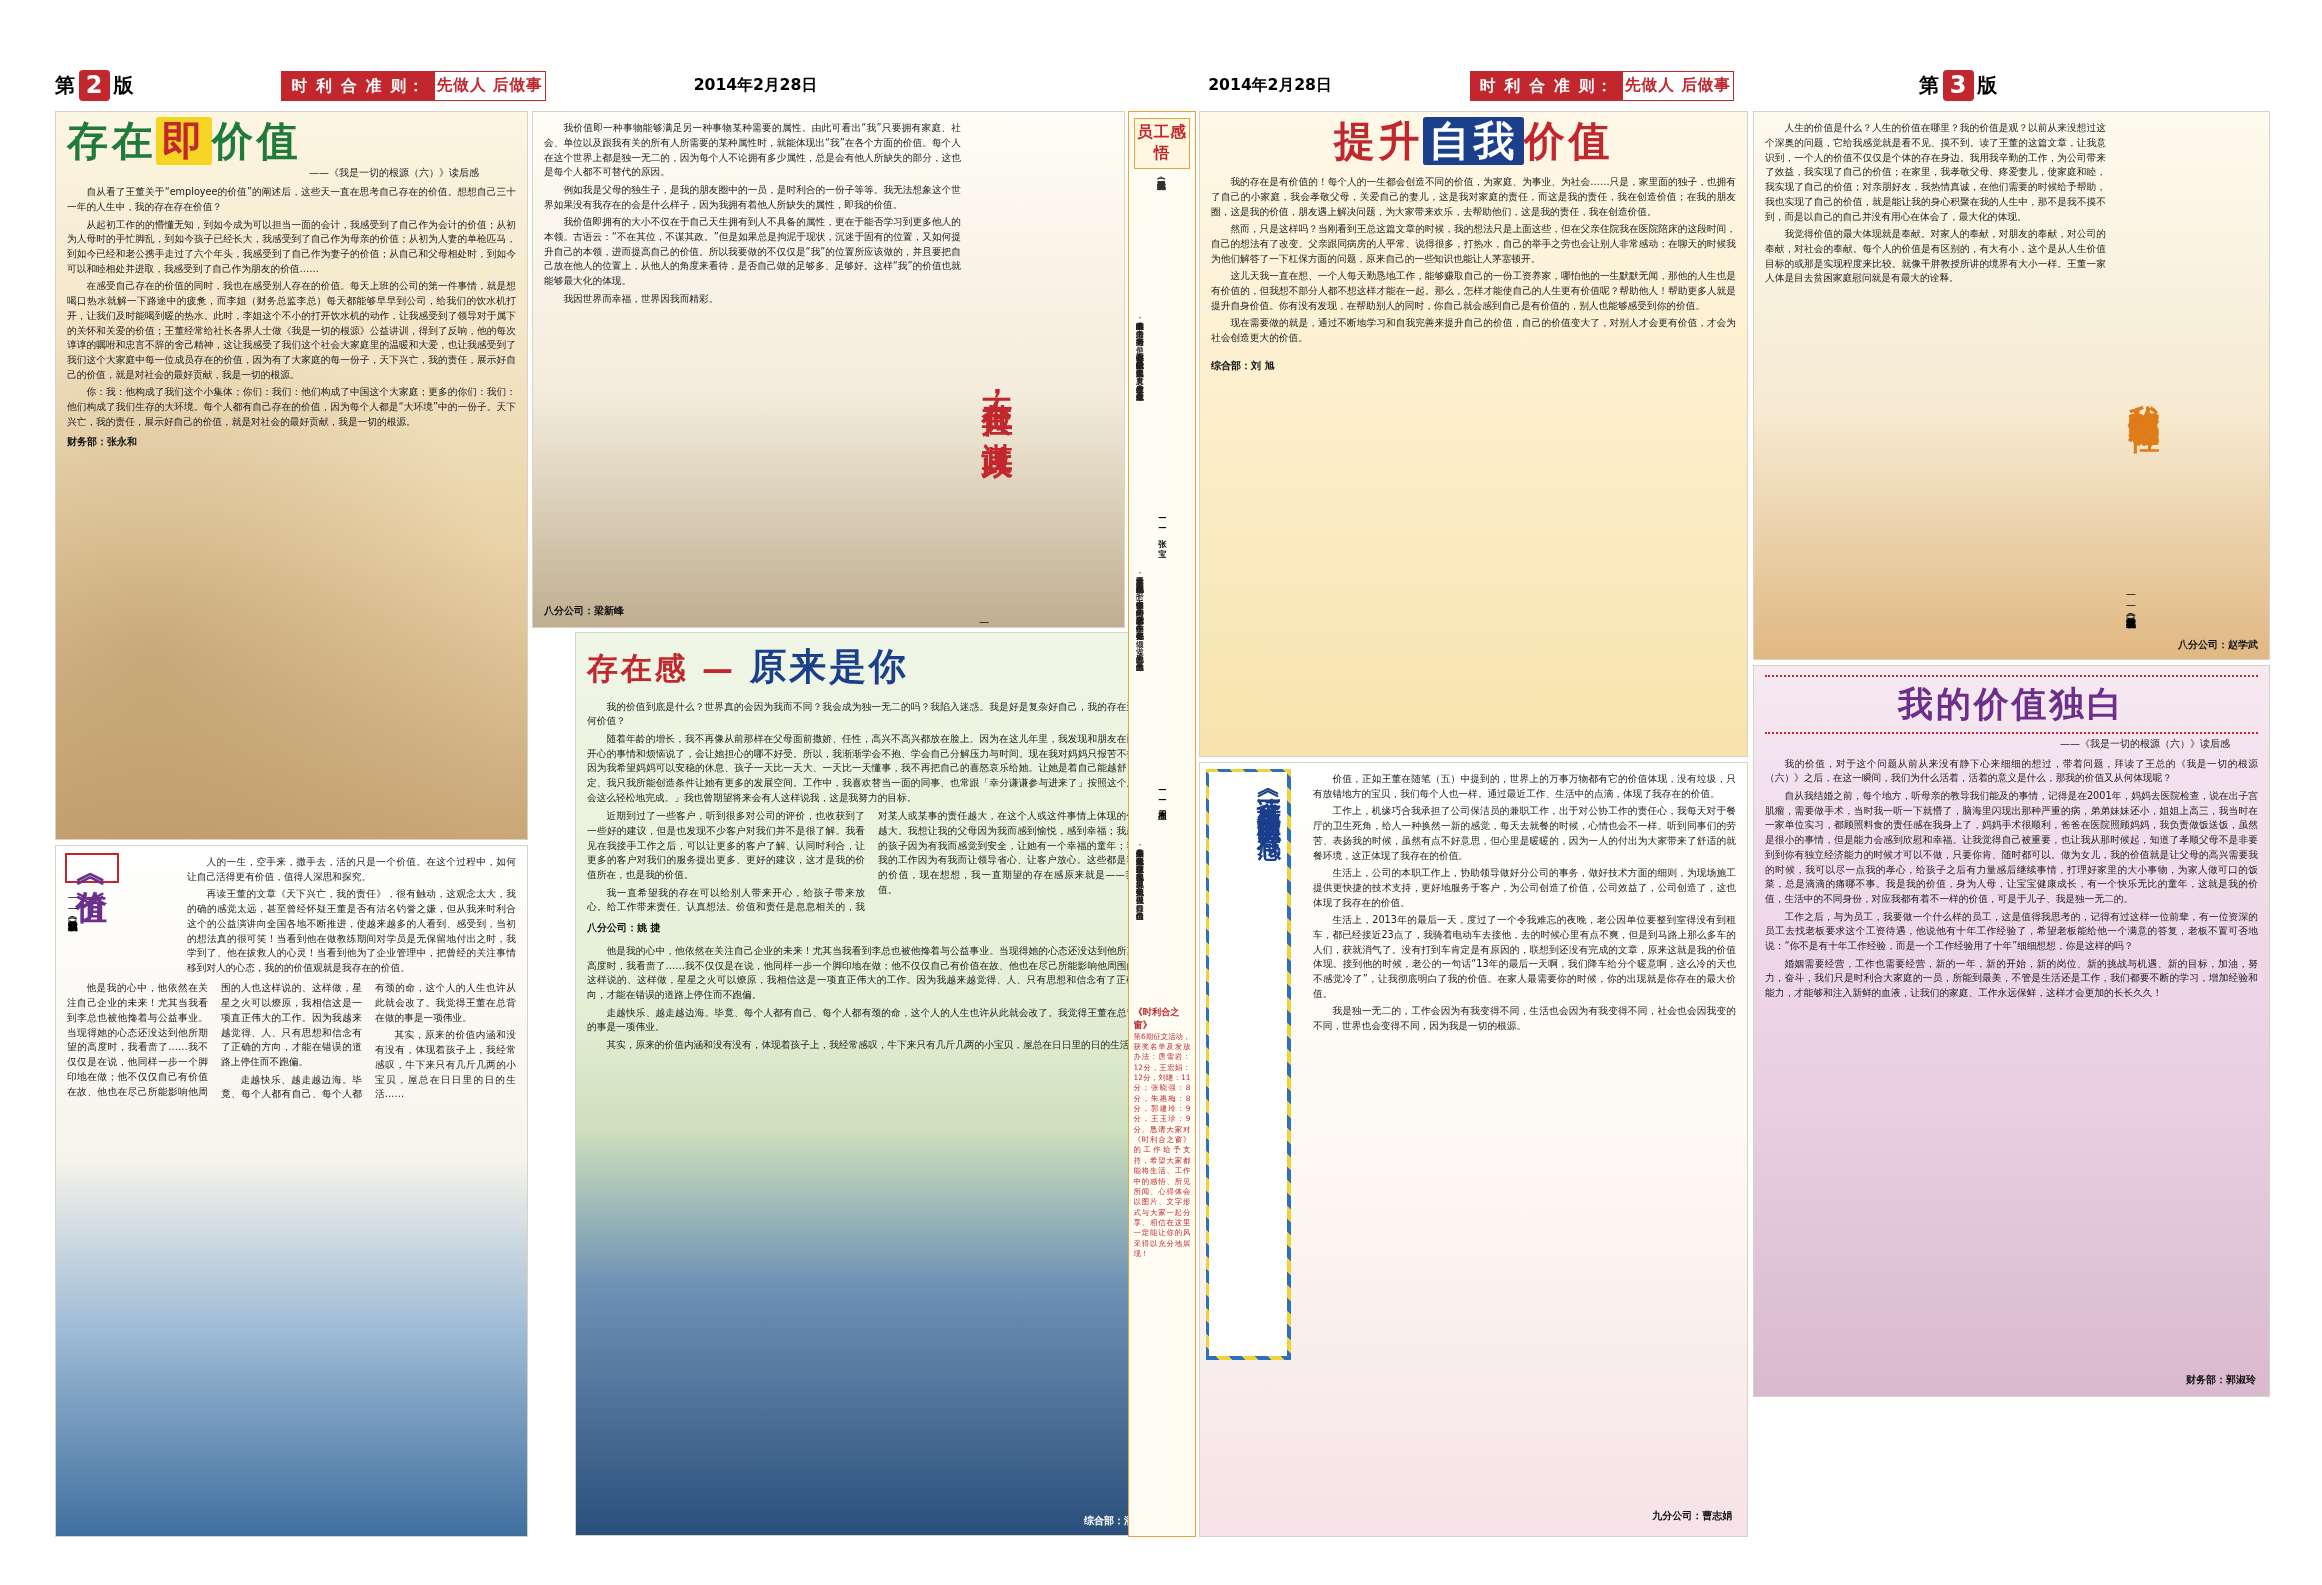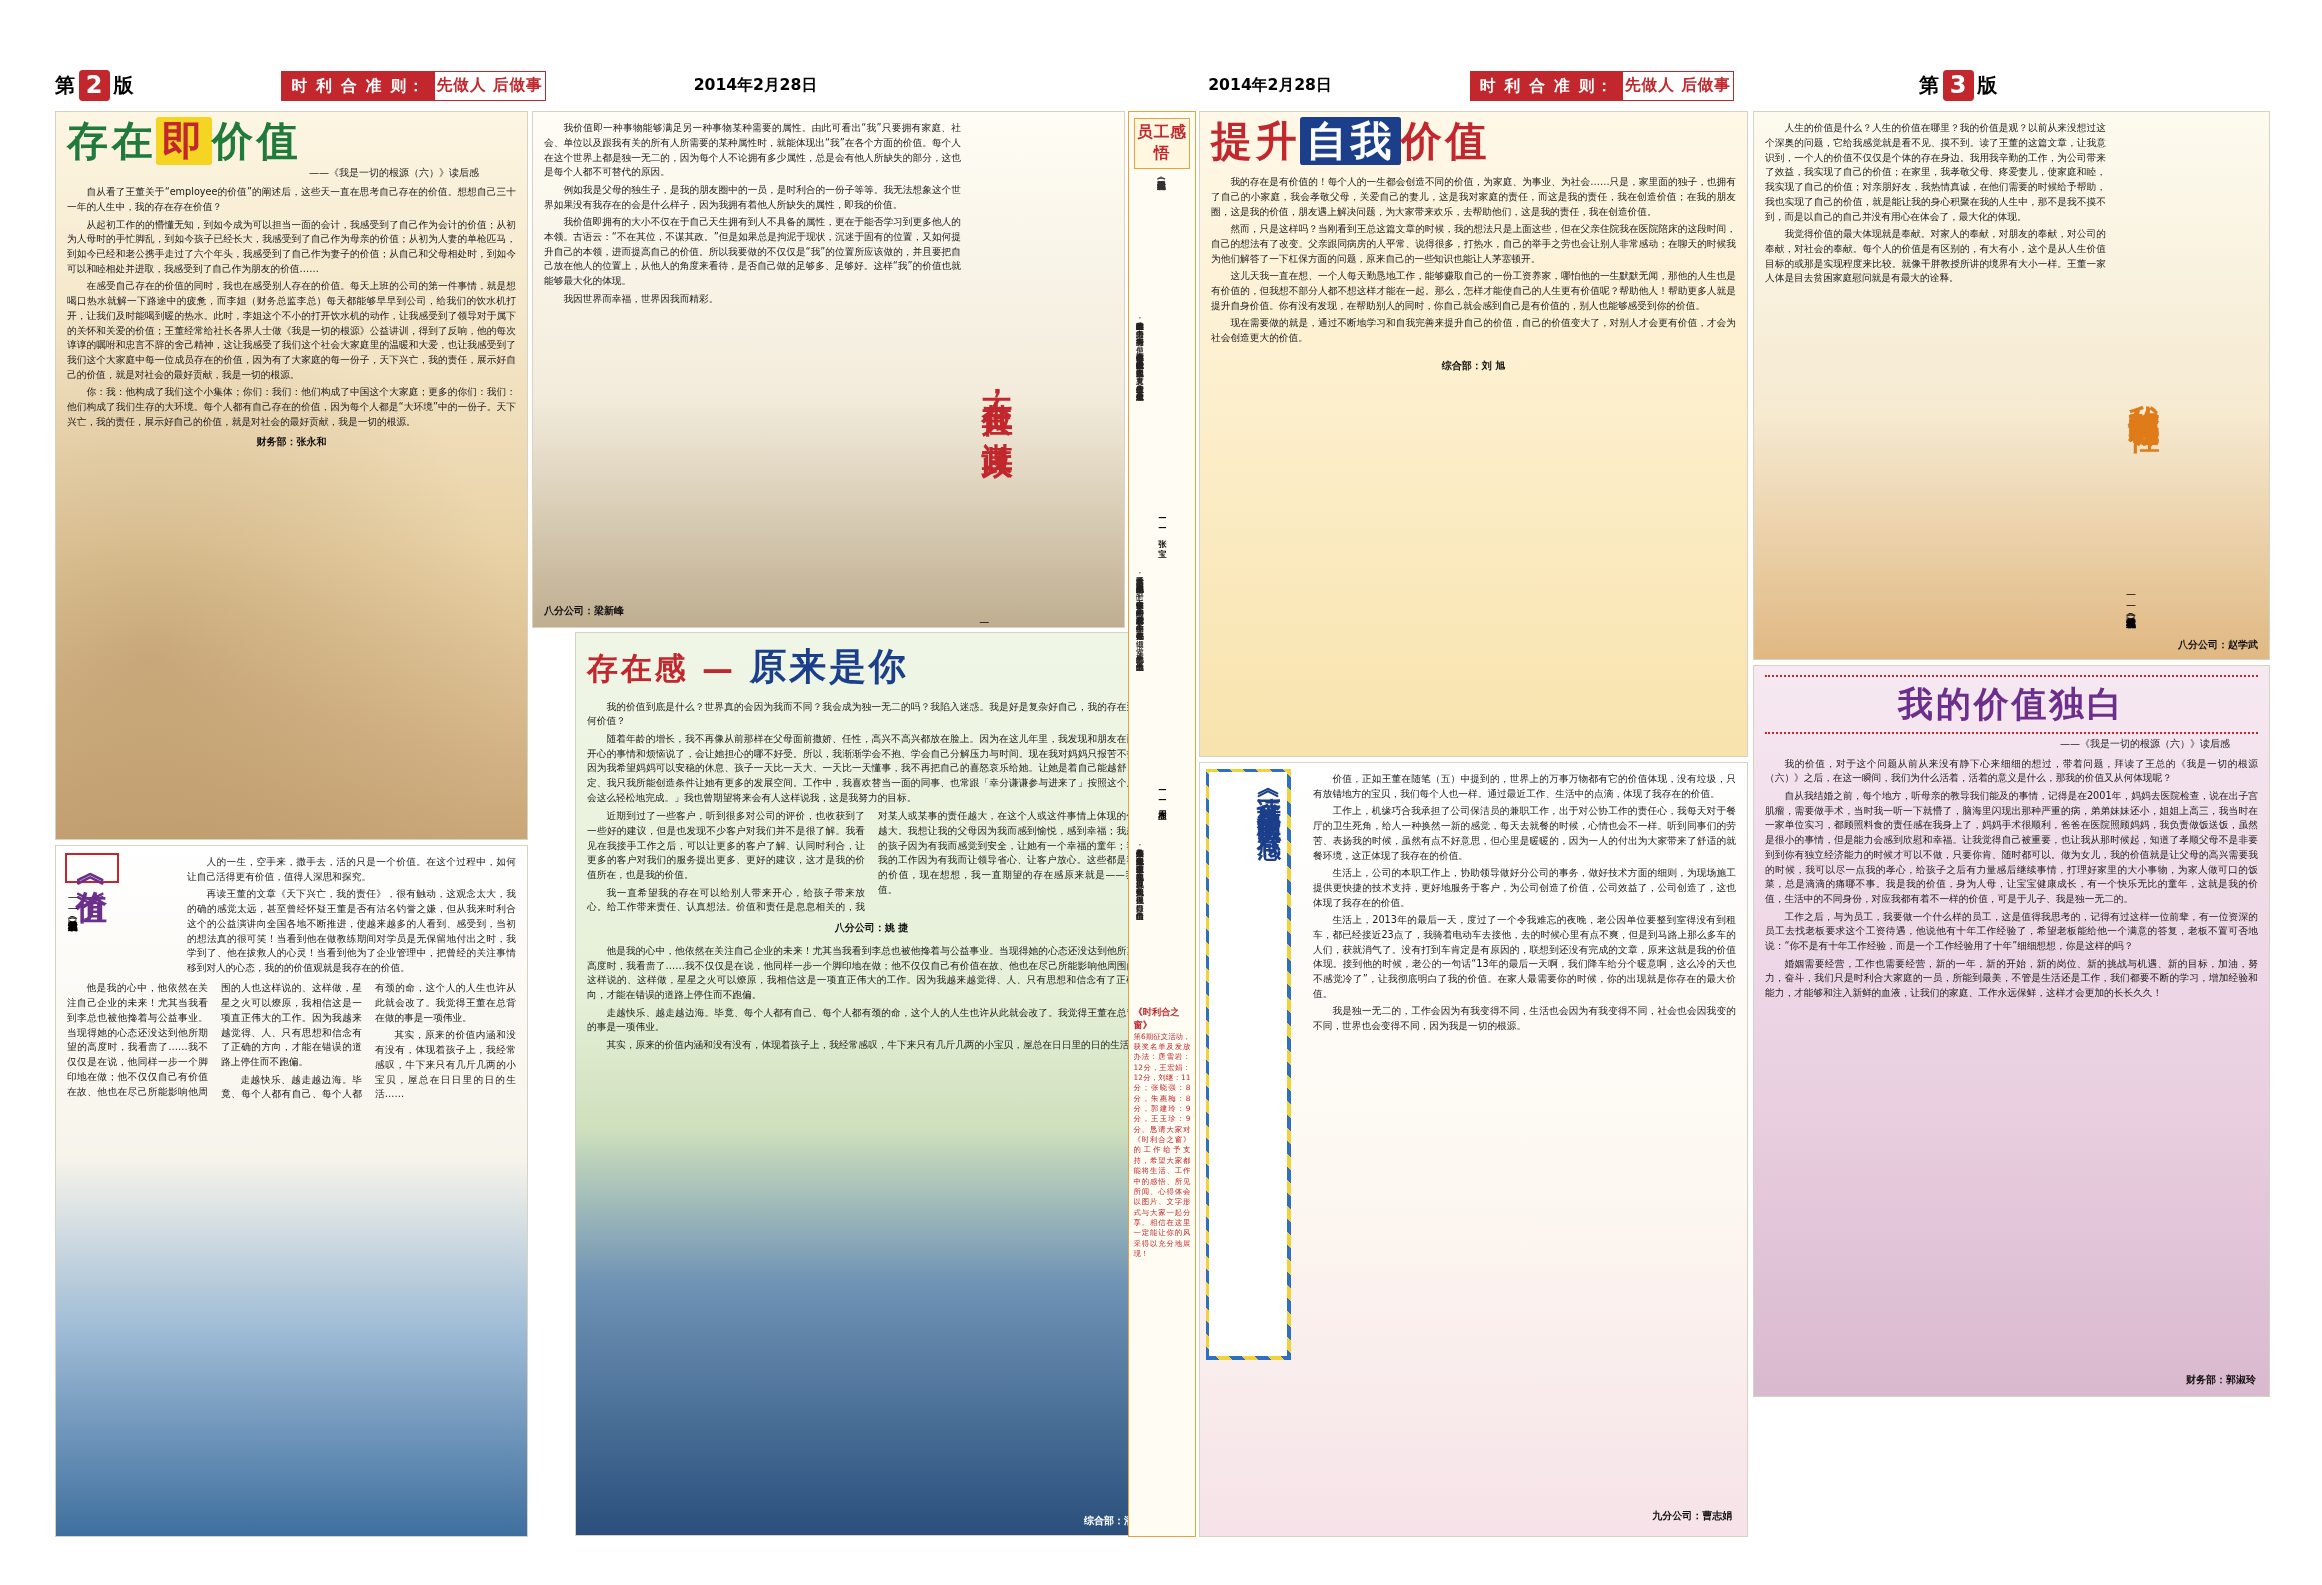--- a/index.html
+++ b/index.html
@@ -21,21 +21,21 @@
   .leftpage{position:absolute;left:0;top:46px;width:1071px;height:1426px;}
   .rightpage{position:absolute;left:1144px;top:46px;width:1071px;height:1426px;}
   .centerstrip{position:absolute;left:1073px;top:46px;width:68px;height:1426px;
      border:1.8px solid #e8a33d;background:#fffdf3;box-sizing:border-box;}
 
   .box{position:absolute;box-sizing:border-box;overflow:hidden;border:0.9px solid #d8d2c4;}
   .pad{padding:9.2px 11px;}
 
   .cnv{font-family:"DejaVu Sans","Liberation Sans",sans-serif;font-size:9.7px;line-height:1.52;color:#1a1a1a;text-align:justify;}
   .cnv p{margin:0 0 2.8px 0;text-indent:2em;}
-  .byline{font-size:10px;font-weight:bold;text-align:center;margin-top:5.5px;color:#111;}
+  .byline{font-size:10px;font-weight:bold;text-align:left;margin-top:5.5px;color:#111;}
   .sub{font-size:10px;text-align:center;color:#222;margin:3.7px 0 5.5px 0;}
 
   
   .vert{writing-mode:vertical-rl;text-orientation:upright;}
 
   
   .title-a{font-size:41px;font-weight:bold;letter-spacing:3.7px;line-height:1;}
   .title-b{font-size:31px;font-weight:bold;letter-spacing:2.8px;}
   .grn{color:#1f7a3c;} .red{color:#c1272d;} .blu{color:#1b3f8b;} .org{color:#e07b1a;} .pur{color:#6d2f8c;}
   .hl-yellow{background:#f5d423;padding:0 5.5px;border-radius:2.8px;color:#c1272d;}
@@ -173,21 +173,21 @@
       <div style="font-size:9.2px;font-weight:bold;color:#c1272d;text-align:left;margin-top:5.5px;">《时利合之窗》</div>
       <div style="font-size:7.4px;line-height:1.4;color:#c1272d;text-align:justify;">第6期征文活动，获奖名单及发放办法：唐雪岩：12分，王宏娟：12分，刘继：11分；张晓强：8分，朱惠梅：8分，郭建玲：9分，王玉珍：9分。恳请大家对《时利合之窗》的工作给予支持，希望大家都能将生活、工作中的感悟、所见所闻、心得体会以图片、文字形式与大家一起分享。相信在这里一定能让你的风采得以充分地展现！</div>
     </div>
   </div>
 
   <div class="rightpage">
 
     <div class="box" style="left:0;top:0;width:549px;height:646px;
          background:linear-gradient(180deg,#fff8e8 0%,#fdf0cf 40%,#f8e3ad 100%);">
       <div class="pad" style="position:relative;">
-        <div class="title-a" style="text-align:left;">
+        <div class="title-a" style="text-align:center;">
           <span class="red">提升</span><span class="hl-blue">自我</span><span class="red">价值</span>
         </div>
         <div class="cnv" style="margin-top:13px;">
           <p>我的存在是有价值的！每个人的一生都会创造不同的价值，为家庭、为事业、为社会……只是，家里面的独子，也拥有了自己的小家庭，我会孝敬父母，关爱自己的妻儿，这是我对家庭的责任，而这是我的责任，我在创造价值；在我的朋友圈，这是我的价值，朋友遇上解决问题，为大家带来欢乐，去帮助他们，这是我的责任，我在创造价值。</p>
           <p>然而，只是这样吗？当刚看到王总这篇文章的时候，我的想法只是上面这些，但在父亲住院我在医院陪床的这段时间，自己的想法有了改变。父亲跟同病房的人平常、说得很多，打热水，自己的举手之劳也会让别人非常感动；在聊天的时候我为他们解答了一下杠保方面的问题，原来自己的一些知识也能让人茅塞顿开。</p>
           <p>这儿天我一直在想、一个人每天勤恳地工作，能够赚取自己的一份工资养家，哪怕他的一生默默无闻，那他的人生也是有价值的，但我想不部分人都不想这样才能在一起。那么，怎样才能使自己的人生更有价值呢？帮助他人！帮助更多人就是提升自身价值。你有没有发现，在帮助别人的同时，你自己就会感到自己是有价值的，别人也能够感受到你的价值。</p>
           <p>现在需要做的就是，通过不断地学习和自我完善来提升自己的价值，自己的价值变大了，对别人才会更有价值，才会为社会创造更大的价值。</p>
         </div>
         <div class="byline" style="margin-top:13px;">综合部：刘 旭</div>
       </div>

